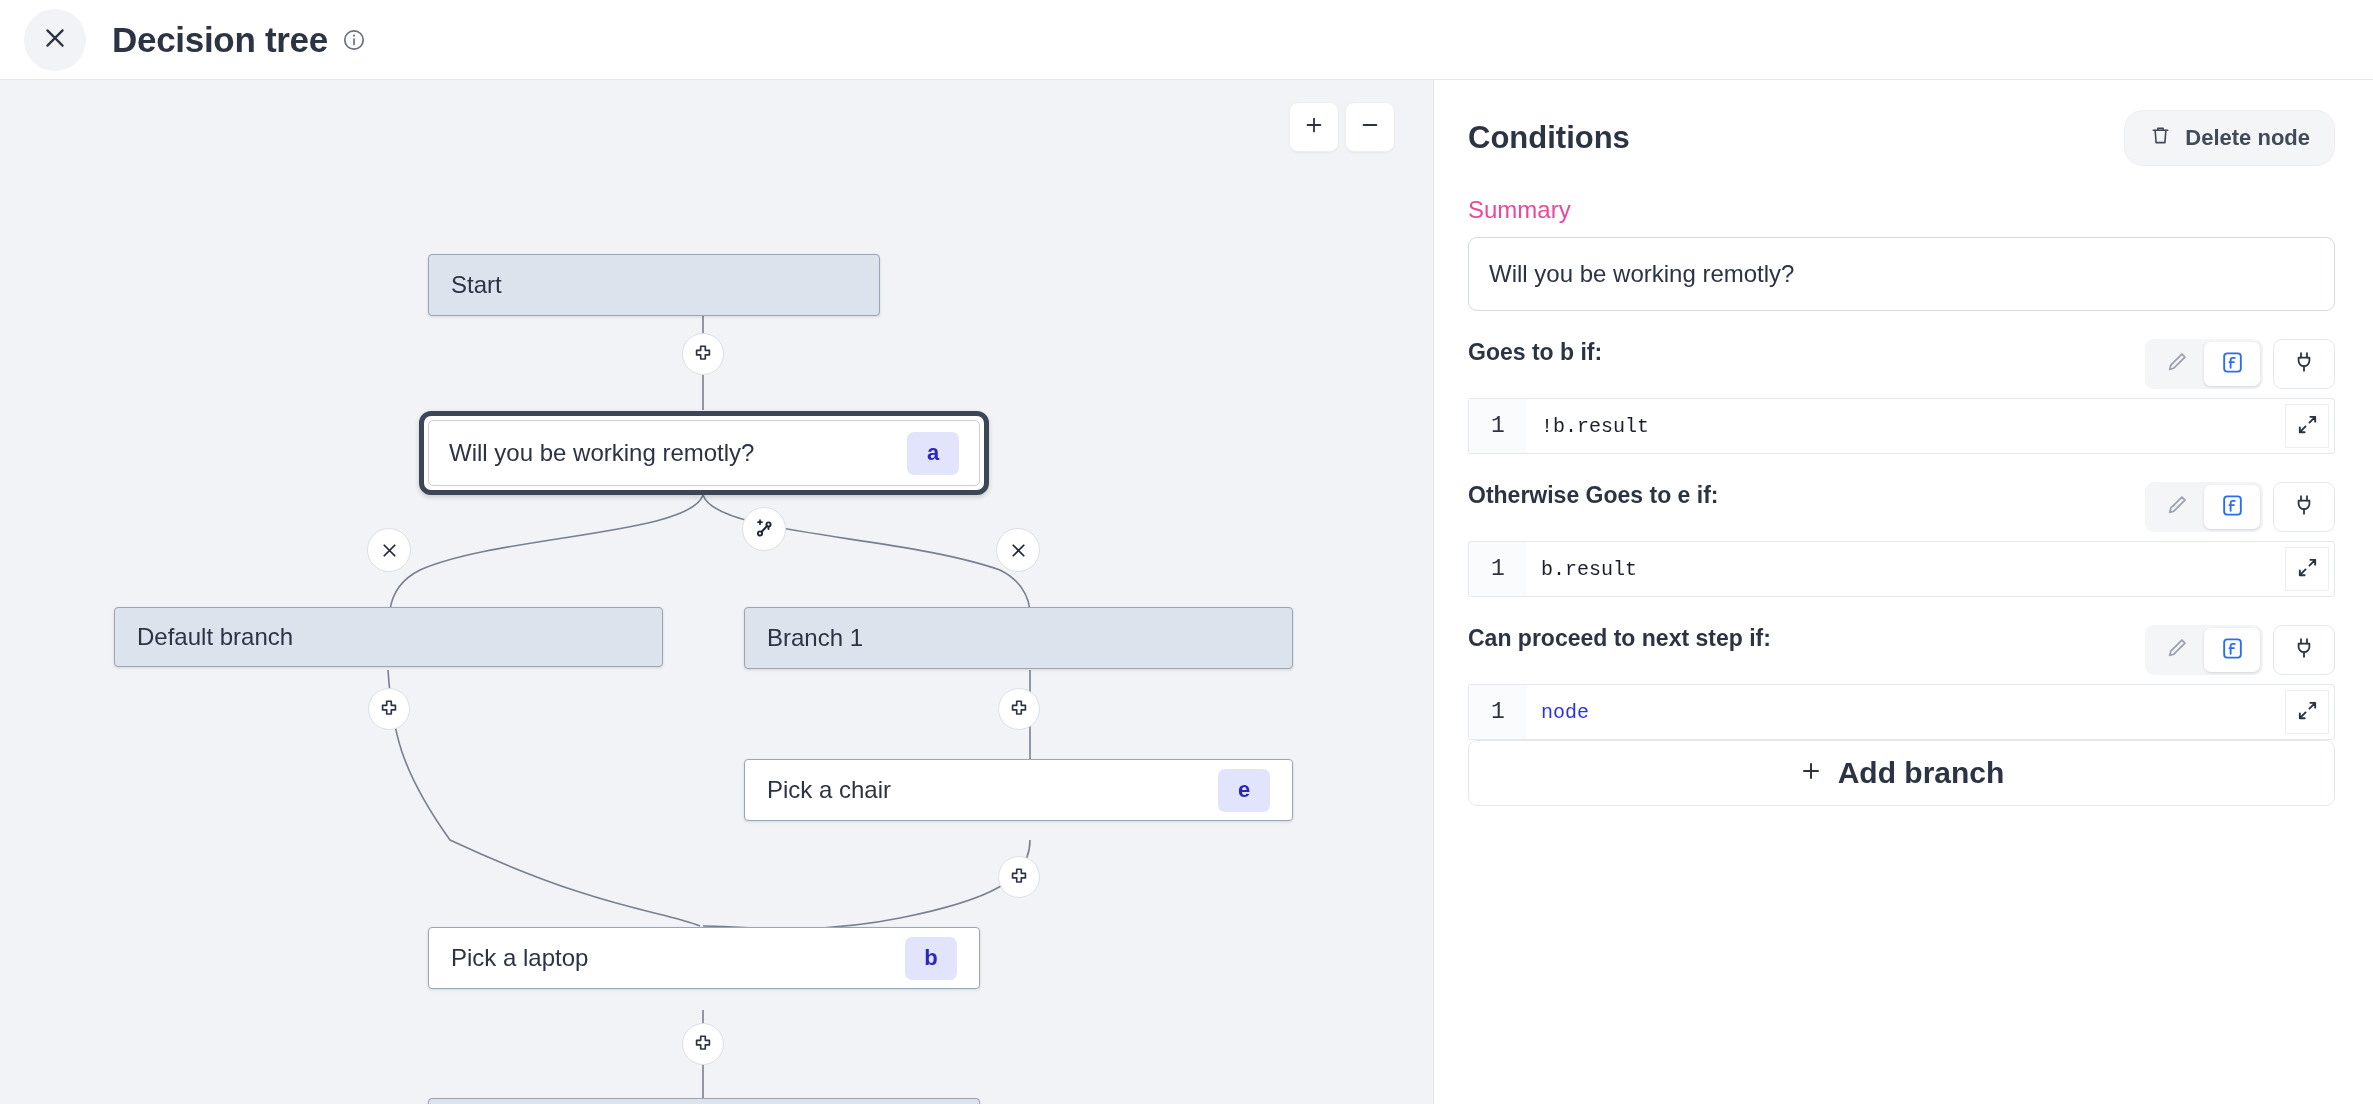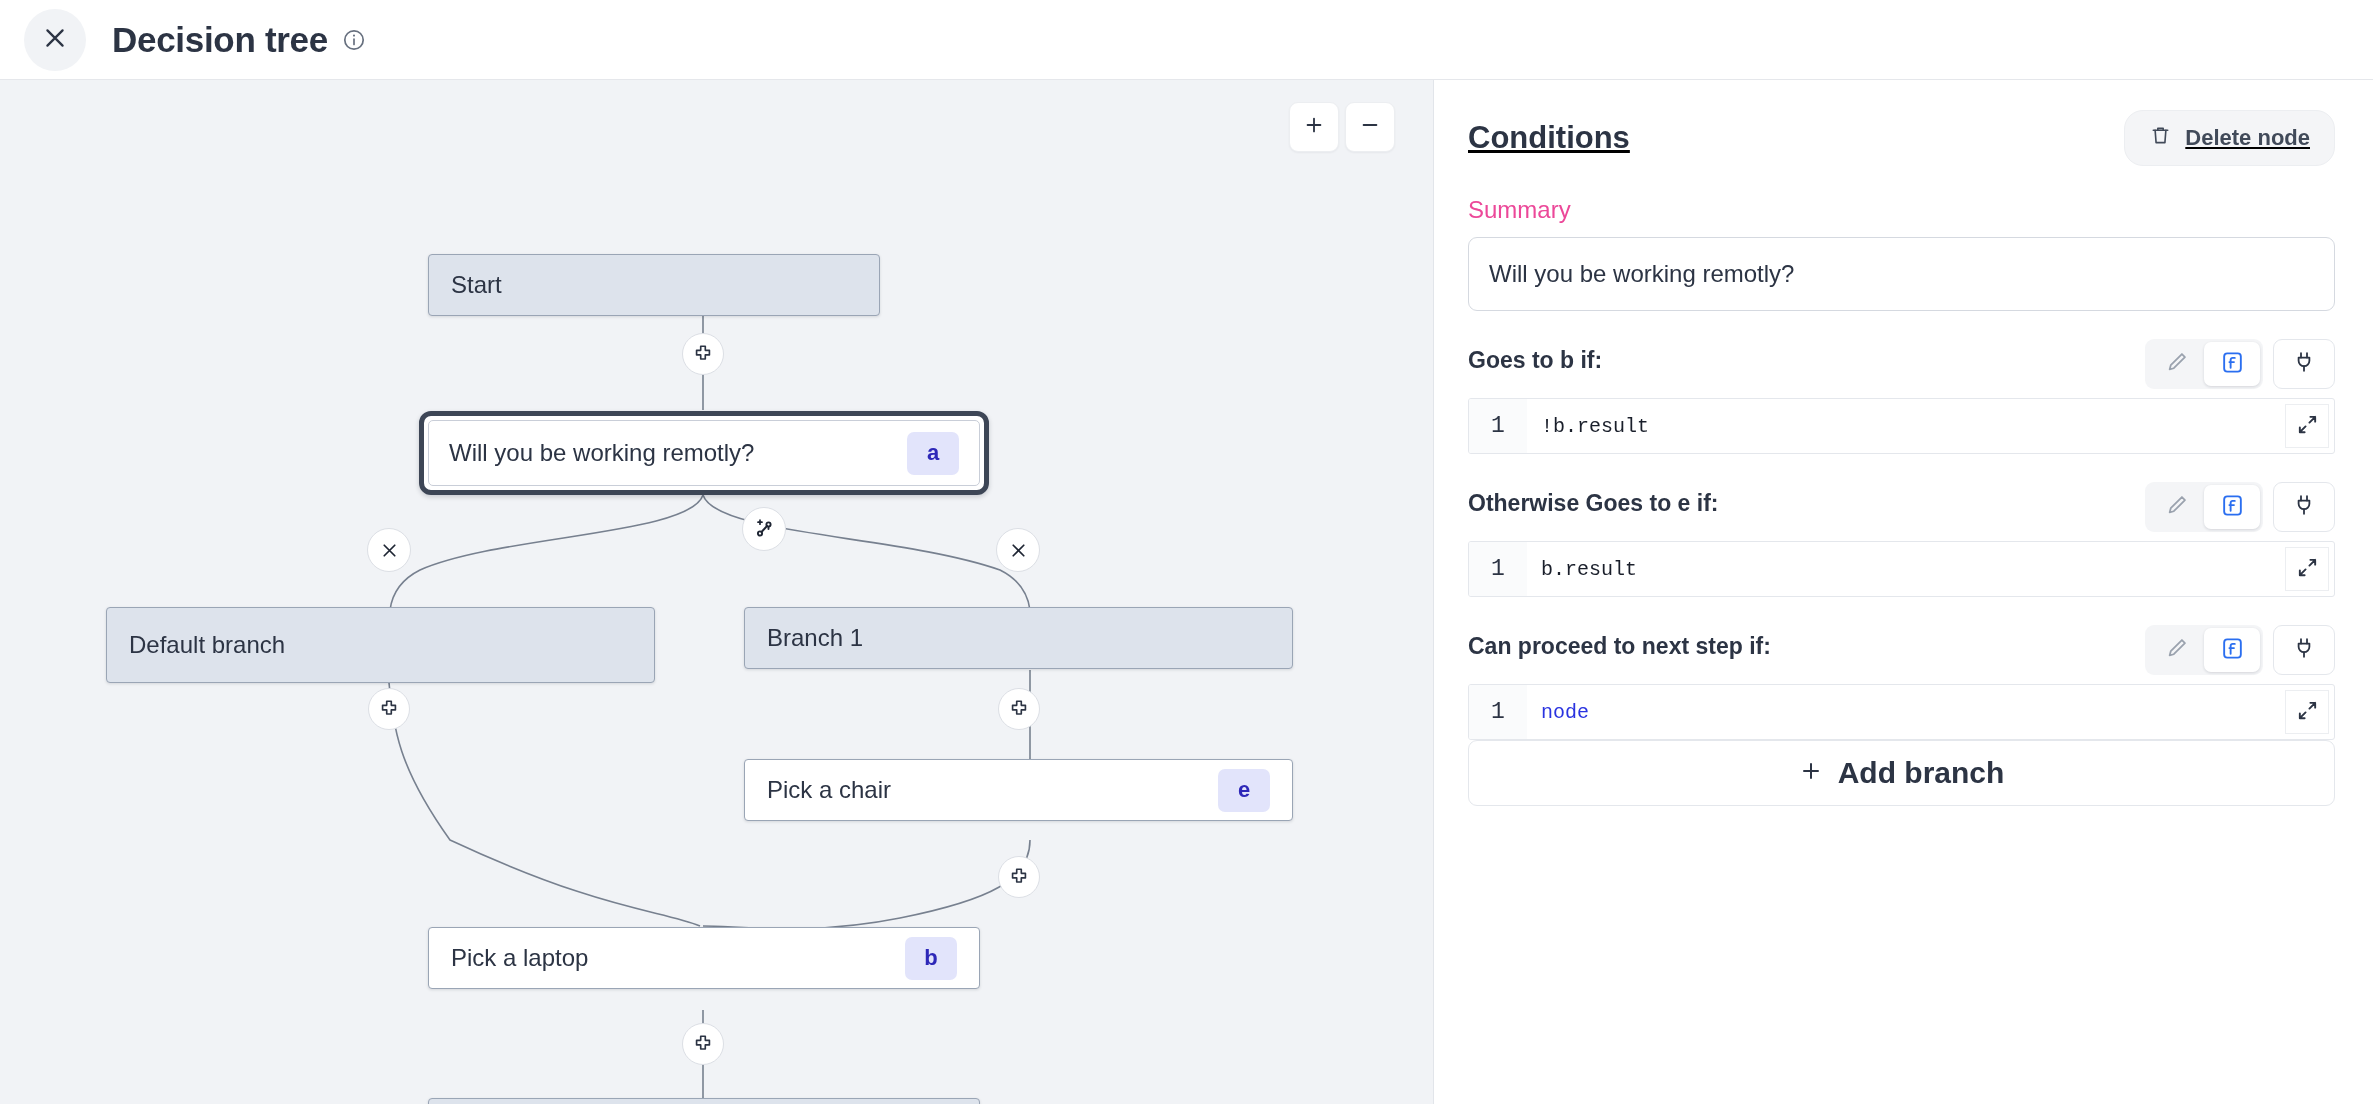--- a/index.html
+++ b/index.html
@@ -130,21 +130,20 @@
     border: 1px solid #dcdfe5;
     display: flex; align-items: center; justify-content: center;
     z-index: 20; cursor: pointer;
   }
   .handle svg { display: block; }
 
   
   .insp-head {
     display: flex; align-items: center; justify-content: space-between;
     margin-bottom: 30px;
-    text-decoration: underline;
   }
   .insp-title { font-size: 31px; font-weight: bold; color: #2c3444; }
   .delete-btn {
     display: flex; align-items: center; gap: 13px;
     background: #f4f5f7; border: 1px solid #eceef1;
     border-radius: 19px;
     height: 56px; padding: 0 24px;
     font-size: 22px; font-weight: bold; color: #414a59;
     cursor: pointer;
   }
@@ -158,21 +157,21 @@
     border: 1px solid #d5d9e0; border-radius: 9px;
     background: #ffffff;
     font-size: 24px; color: #2c3444;
     padding: 0 20px;
     font-family: "Liberation Sans", sans-serif;
     outline: none;
   }
 
   .cond-block { margin-top: 28px; position: relative; }
   .cond-row {
-    display: flex; align-items: center; justify-content: space-between;
+    display: flex; align-items: flex-start; justify-content: space-between;
     margin-bottom: 9px;
   }
   .cond-label { font-size: 23px; font-weight: bold; color: #2c3444; padding-bottom: 8px;}
   .cond-tools { display: flex; align-items: center; gap: 10px; }
   .seg {
     display: flex; background: #f4f5f7;
     border-radius: 9px; padding: 3px;
   }
   .seg-btn {
     width: 56px; height: 44px; border-radius: 7px;
@@ -343,21 +342,21 @@
     </div>
 
     <div class="handle" style="left:996px; top:448px; width:44px; height:44px;">
       <span>
         <svg width="21" height="21" viewBox="0 0 24 24" fill="none" stroke="#1e2533" stroke-width="2" stroke-linecap="round">
           <path d="M6 6 L18 18 M18 6 L6 18"></path>
         </svg>
       </span>
     </div>
 
-    <div class="node terminal" style="left:106px; top:527px; width:549px; height:76px;">
+    <div class="node terminal" style="left:114px; top:527px; width:549px; height:60px;">
       <span class="node-label">Default branch</span>
     </div>
 
     <div class="node terminal" style="left:744px; top:527px; width:549px; height:62px;">
       <span class="node-label">Branch 1</span>
     </div>
 
     <div class="handle" style="left:368px; top:608px; width:42px; height:42px;">
       <span>
         <svg width="22" height="22" viewBox="0 0 24 24" fill="none" stroke="#2c3444" stroke-width="1.8" stroke-linejoin="round">

